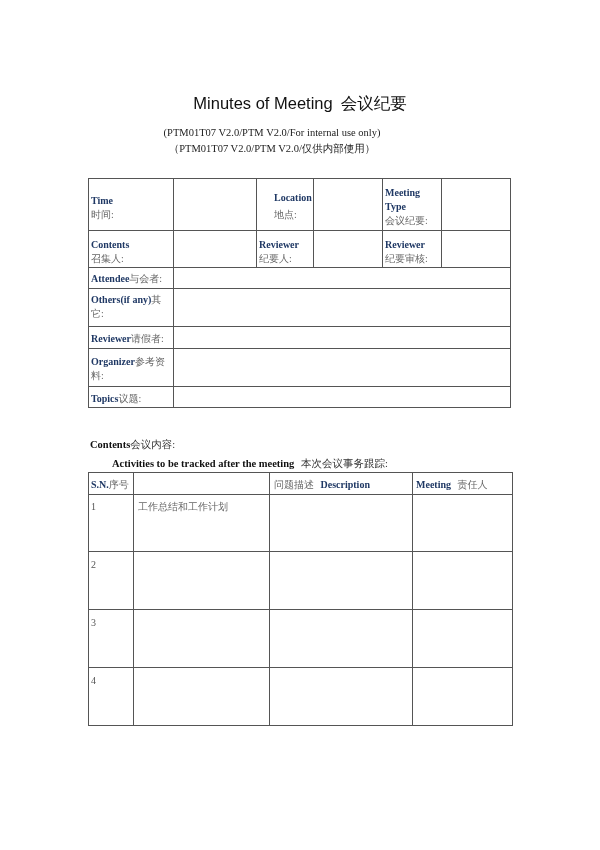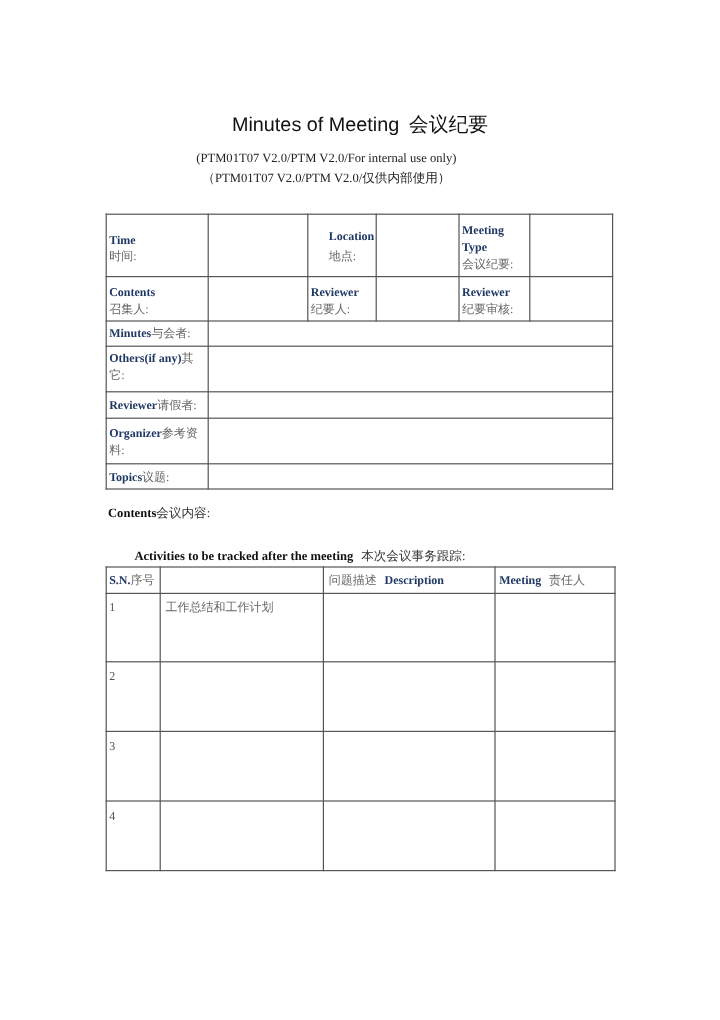--- a/index.html
+++ b/index.html
@@ -79,21 +79,21 @@
   </div>
   <div class="field" style="left:314px;top:231px;width:68px;height:36px"></div>
 
   <div class="cell" style="left:383px;top:238px;width:58px">
     <div class="en">Reviewer</div>
     <div class="cn">纪要审核:</div>
   </div>
   <div class="field" style="left:442px;top:231px;width:68px;height:36px"></div>
 
   <div class="cell" style="left:89px;top:272px;width:84px">
-    <span class="en">Minutes</span><span class="cn">与会者:</span>
+    <span class="en">Attendee</span><span class="cn">与会者:</span>
   </div>
   <div class="field" style="left:174px;top:268px;width:336px;height:20px"></div>
 
   <div class="cell" style="left:89px;top:293px;width:84px">
     <div><span class="en">Others(if any)</span><span class="cn">其</span></div>
     <div class="cn">它:</div>
   </div>
   <div class="field" style="left:174px;top:289px;width:336px;height:37px"></div>
 
   <div class="cell" style="left:89px;top:332px;width:84px">
@@ -106,21 +106,21 @@
     <div class="cn">料:</div>
   </div>
   <div class="field" style="left:174px;top:349px;width:336px;height:37px"></div>
 
   <div class="cell" style="left:89px;top:392px;width:84px">
     <span class="en">Topics</span><span class="cn">议题:</span>
   </div>
   <div class="field" style="left:174px;top:387px;width:336px;height:20px"></div>
 </div>
 
-<div class="abs section" style="left:90px;top:421px">
+<div class="abs section" style="left:90px;top:438px">
   <span class="en2">Contents</span><span class="cn2">会议内容:</span>
 </div>
 
 <div class="abs section" style="left:112px;top:457px">
   <span class="en2">Activities to be tracked after the meeting</span>
   <span class="cn2" style="margin-left:4px">本次会议事务跟踪:</span>
 </div>
 
 <div>
   <div class="line" style="left:88px;top:472px;width:425px;height:1px"></div>

